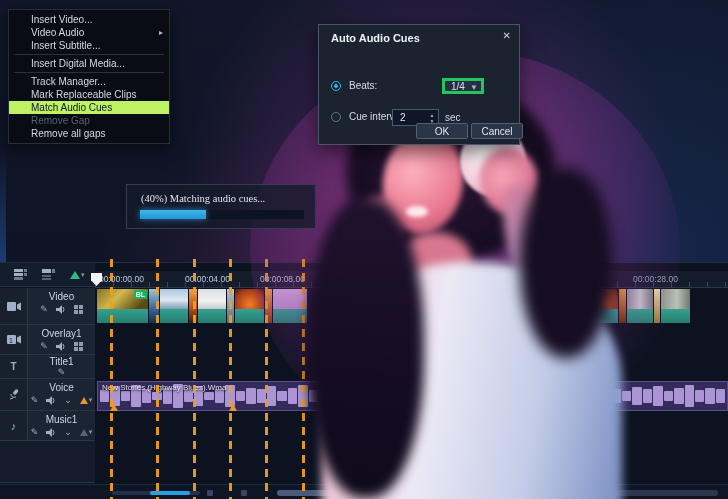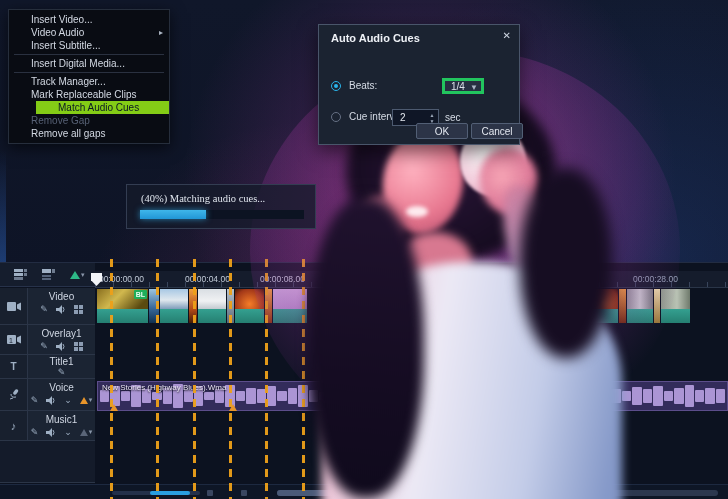--- a/index.html
+++ b/index.html
@@ -47,21 +47,21 @@
     background:#160d22; filter:blur(7px); }
   .h-hand2 { left:356px; top:196px; width:46px; height:60px; border-radius:48%; transform:rotate(18deg);
     background:radial-gradient(circle at 40% 40%, #e890a4, #b85878 75%); filter:blur(5px); }
 
   
   .menu { position:absolute; left:8px; top:9px; width:162px; z-index:60;
     background:rgba(9,12,19,0.97); border:1px solid #262e3c; box-shadow:0 4px 14px rgba(0,0,0,0.6);
     padding:3px 0; }
   .menu-item { position:relative; height:13px; line-height:13px; padding-left:22px; padding-right:10px;
     font-size:10px; color:#d3d9e3; cursor:default; white-space:nowrap; }
-  .menu-item.hl { background:#84cc16; color:#0a1724;margin-left:27px; }
+  .menu-item.hl { background:#bef264; color:#0a1724; }
   .menu-item.dis { color:#566074; }
   .menu-sep { height:1px; background:#2a3140; margin:2px 5px; }
   .submenu-arrow { position:absolute; right:6px; top:0; font-size:8px; color:#aeb8c6; }
 
   
   .dialog { position:absolute; left:318px; top:24px; width:202px; height:121px; z-index:70;
     background:#1b2331; border:1px solid #49556a; box-shadow:0 6px 18px rgba(0,0,0,0.55); }
   .dlg-title { position:absolute; left:12px; top:7px; font-size:11px; font-weight:bold; color:#eef1f6; }
   .dlg-close { position:absolute; right:8px; top:5px; font-size:10px; color:#cfd6e2; cursor:default; }
   .dlg-row { position:absolute; left:12px; display:flex; align-items:center; }

